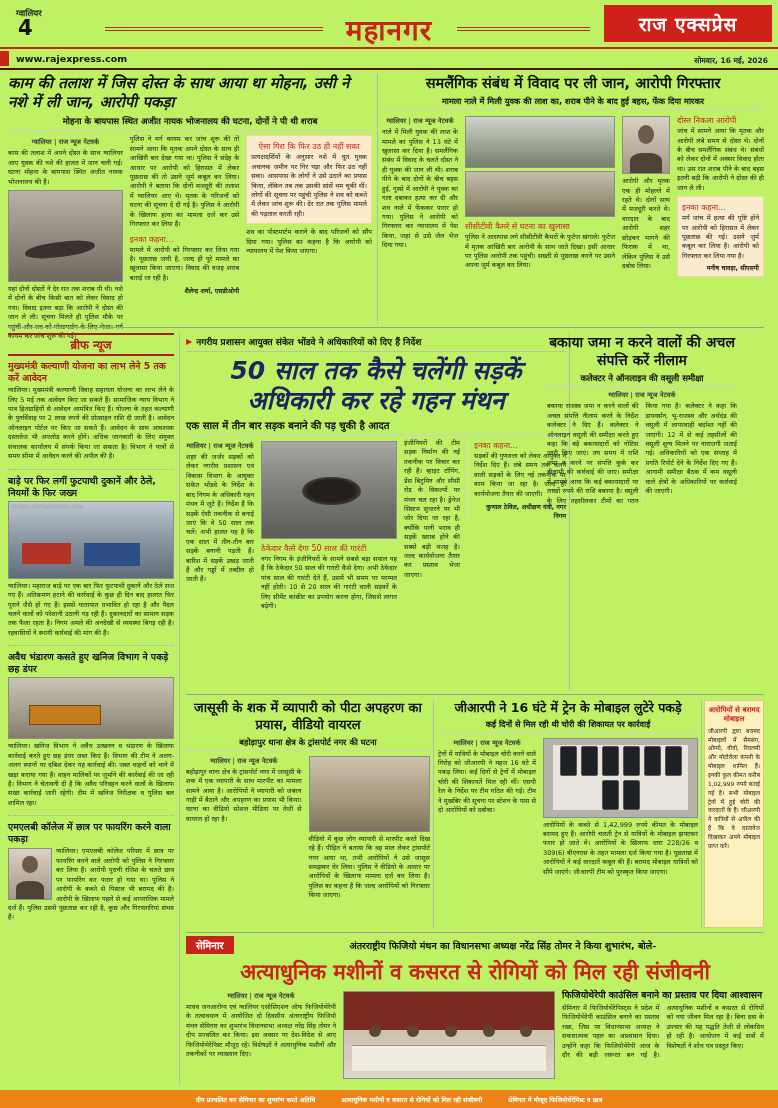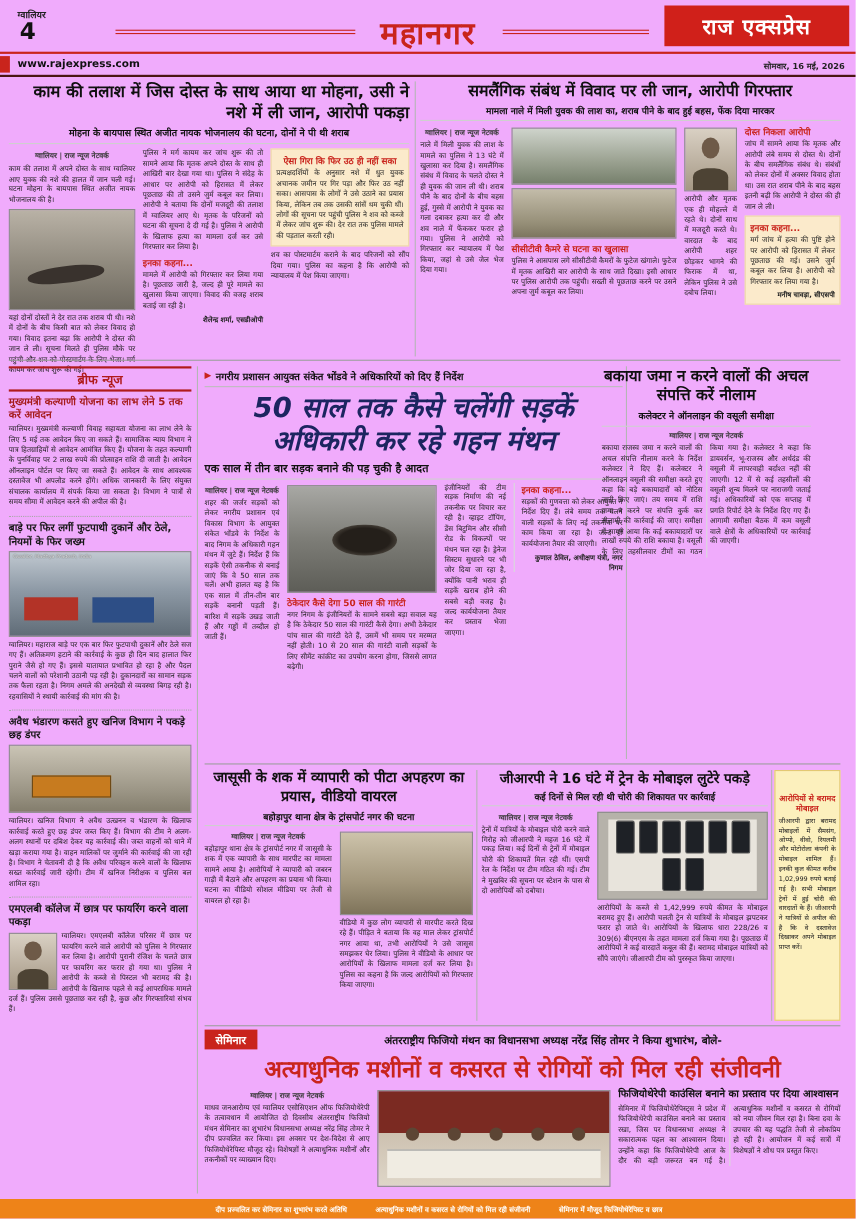--- a/index.html
+++ b/index.html
@@ -1,18 +1,18 @@
 <!DOCTYPE html>
 <html lang="hi"><head>
 <meta charset="utf-8">
 <style>
   * { box-sizing: border-box; margin: 0; padding: 0; }
   html,body { background:#ffffff; }
   body { font-family: "DejaVu Sans", "Liberation Sans", sans-serif; }
-  #paper { position:relative; width:778px; height:1108px; background:#f0abfc; overflow:hidden; margin:0 auto; }
+  #paper { position:relative; width:778px; height:1108px; background:#bef264; overflow:hidden; margin:0 auto; }
   .abs { position:absolute; }
 
   
   .hdr-city  { left:16px; top:7px;  font-size:8.5px; font-weight:bold; color:#222; }
   .hdr-pageno{ left:18px; top:16px; font-size:21px; font-weight:bold; color:#111; }
   .hdr-section{ left:0; right:0; top:10px; text-align:center; font-size:28px; font-weight:bold; color:#c9241c; letter-spacing:1px; }
   .hdr-flank { top:27px; height:4px; border-top:1.5px solid #c9241c; border-bottom:1px solid #c9241c; }
   .fl-l { left:105px; width:218px; } .fl-r { left:457px; width:133px; }
   .brand-box { right:6px; top:5px; width:168px; height:37px; background:#d0201a; display:flex; align-items:center; justify-content:center; }
   .brand-box span { color:#fff; font-size:19px; font-weight:bold; letter-spacing:1px; }
@@ -23,21 +23,21 @@
   .rule-dark { top:68px; left:0; width:778px; height:1.5px; background:#4a1512; }
 
   
   .vr { width:1px; background:#b5b5b5; }
   .hr { height:1px; background:#9e9e9e; }
   p.b { font-size:6.5px; line-height:1.45; text-align:justify; color:#1d1d1d; margin-bottom:3px; }
   .byline { font-size:6.6px; font-weight:bold; color:#3a3a3a; text-align:center; margin:2px 0 3px; }
   .flow { display:flex; gap:7px; align-items:flex-start; }
   .flow > div { min-width:0; }
   .cols2 { column-count:2; column-gap:7px; column-rule:1px solid #d9d9d9; }
-  .qt { color:#c9241c; font-weight:bold; font-size:8px; margin:3px 0 2px; }
+  .qt { color:#c9241c; font-weight:normal; font-size:8px; margin:3px 0 2px; }
   .attr { font-size:6.3px; font-weight:bold; text-align:right; color:#222; margin-top:2px; }
   .peach { background:#fbeacb; border:1px solid #eed8ab; padding:4px; }
   .subhead { font-weight:bold; color:#111; text-align:center; }
   .ph { position:relative; border:1px solid #8c8c8c; overflow:hidden; margin:2px 0 3px; }
 
   
   .ph-accident { background:linear-gradient(180deg,#b9b2a6,#8f897d 55%,#6f6a60); }
   .ph-accident .figure { position:absolute; left:14%; bottom:26%; width:62%; height:17%; background:#39322d; border-radius:45%; transform:rotate(-7deg); }
   .ph-scene1 { background:linear-gradient(180deg,#ced3cb,#9aa190 60%,#76806c); }
   .ph-scene2 { background:linear-gradient(180deg,#c3bca9,#968f78 70%,#7c755f); }
@@ -56,21 +56,21 @@
   .ph-phones .sheet { position:absolute; inset:8% 6%; background:#e8e4dc; }
   .ph-phones .grid { position:absolute; inset:14% 10%; display:flex; flex-wrap:wrap; gap:4px; align-content:center; justify-content:center; }
   .ph-phones .cell { width:17px; height:30px; background:#1e2126; border-radius:2px; border:1px solid #555; }
   .ph-seminar { background:linear-gradient(180deg,#7b2a22 0%,#7b2a22 44%,#cdc1b0 44%,#ded6c8); }
   .ph-seminar .table { position:absolute; left:4%; bottom:8%; width:92%; height:30%; background:#f0ece2; border-top:1px solid #999; }
   .ph-seminar .head { position:absolute; width:12px; height:12px; border-radius:50%; background:#5c4534; top:38%; }
   .caption-wm { position:absolute; left:3px; top:2px; font-size:4.5px; color:#f4f4f4; text-shadow:0 0 1px #000; }
 
   
   .dost { left:8px; top:74px; width:364px; height:250px; }
-  .dost h2 { font-size:15px; line-height:1.28; text-align:right; color:#101010; }
+  .dost h2 { font-size:15px; line-height:1.28; text-align:left; color:#101010;font-style:italic; }
   .dost .subhead { font-size:8.6px; margin:3px 0 4px; border-bottom:1px solid #cfcfcf; padding-bottom:3px; }
   .vr1 { left:377px; top:74px; height:250px; }
 
   
   .gay { left:382px; top:74px; width:382px; height:250px; }
   .gay h2 { font-size:14.5px; line-height:1.25; text-align:center; color:#101010; }
   .gay .subhead { font-size:8.2px; margin:3px 0 4px; border-bottom:1px solid #cfcfcf; padding-bottom:3px; }
 
   .hr1 { left:8px; top:327px; width:756px; }
 
@@ -104,21 +104,21 @@
   .jasoosi .subhead { font-size:8.3px; margin:2px 0 3px; border-bottom:1px solid #cfcfcf; padding-bottom:3px; }
   .vr4 { left:433px; top:700px; height:228px; }
 
   
   .grp { left:438px; top:700px; width:260px; height:228px; }
   .grp h2 { font-size:12.5px; line-height:1.25; text-align:center; color:#101010; }
   .grp .subhead { font-size:8.2px; margin:2px 0 3px; border-bottom:1px solid #cfcfcf; padding-bottom:3px; }
   .vr5 { left:701px; top:700px; height:228px; }
 
   
-  .recovered { left:704px; top:700px; width:60px; height:228px; background:#fcf0bd; border:1px solid #e3c873; padding:20px 3px; }
+  .recovered { left:704px; top:700px; width:60px; height:228px; background:#fcf0bd; border:1px solid #e3c873; padding:4px 3px; }
   .recovered h3 { font-size:7.2px; color:#c9241c; text-align:center; line-height:1.3; margin-bottom:3px; }
   .recovered p { font-size:5.9px; line-height:1.5; text-align:justify; color:#222; }
 
   .hr3 { left:186px; top:932px; width:578px; }
 
   
   .seminar { left:186px; top:936px; width:578px; height:150px; }
   .sem-top { display:flex; align-items:center; gap:8px; margin-bottom:3px; }
   .sem-label { background:#c9241c; color:#fff; font-weight:bold; font-size:10px; padding:2px 10px; }
   .sem-kicker { flex:1; text-align:center; font-size:9.5px; font-weight:bold; color:#111; }

